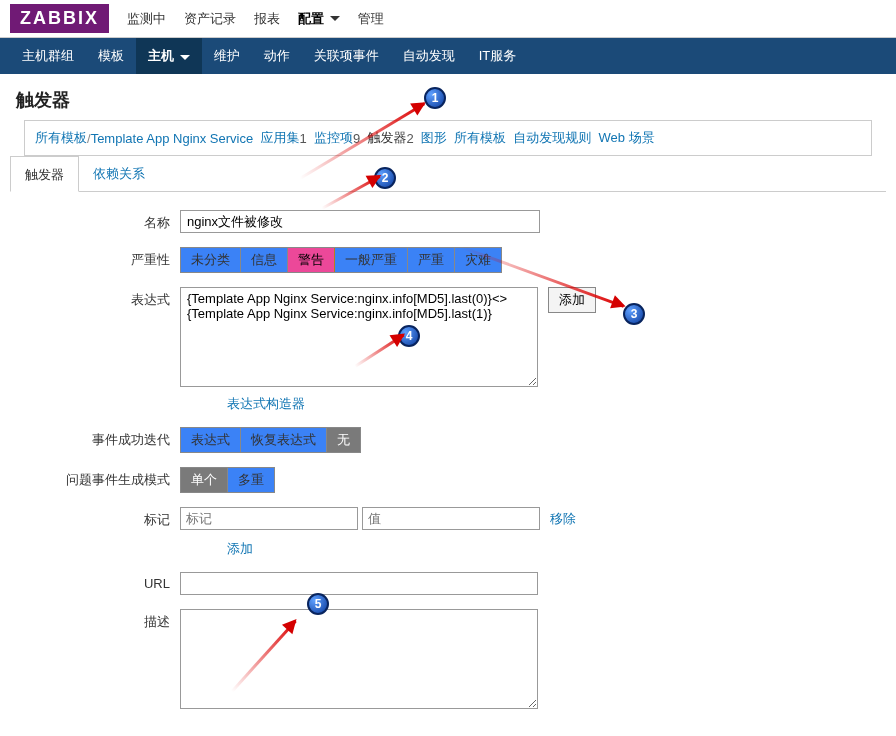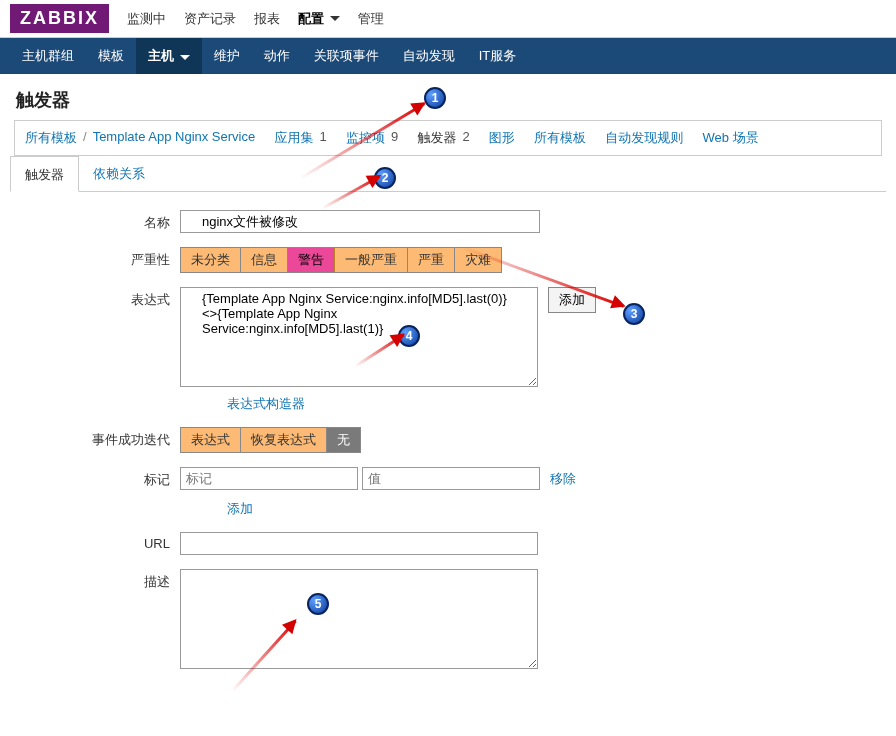--- a/index.html
+++ b/index.html
@@ -67,25 +67,25 @@
     display: inline-block;
     margin-left: 2px;
   }
   .page-title {
     font-size: 18px;
     padding: 14px 16px 8px;
     color: #222;
   }
   .breadcrumb {
     border: 1px solid #ccc;
-    margin: 0 14px;
+    margin: 0 24px;
     padding: 8px 10px;
     display: flex;
-    gap: 6px;
-    font-size: 13px;
+    font-size: 13px;
+    align-items: center;
   }
   .breadcrumb a { color: #1175b3; text-decoration: none; }
   .breadcrumb .sep { color: #888; }
   .breadcrumb .cnt { color: #555; }
   .tabs {
     border-bottom: 1px solid #ccc;
     margin: 0 10px;
     display: flex;
   }
   .tabs .tab {
@@ -112,38 +112,38 @@
   .row label {
     width: 170px;
     text-align: right;
     padding-right: 10px;
     padding-top: 4px;
     color: #333;
   }
   .row .ctrl { flex: 1; }
   input[type=text].ti, textarea.ta {
     border: 1px solid #999;
-    padding: 3px 21px;
+    padding: 3px 6px;
     font-size: 13px;
     font-family: inherit;
     background: #fff;
   }
   .ti.name { width: 360px; }
   .ta.expr { width: 358px; height: 100px; resize: both; display:block; }
   .ti.url, .ta.desc { width: 358px; }
   .ta.desc { height: 100px; resize: both; display:block;}
   .seg {
     display: inline-flex;
     border: 1px solid #888;
   }
   .seg .opt {
     padding: 3px 10px;
     border-right: 1px solid #888;
     cursor: pointer;
-    background: #fdba74;
+    background: #3b82f6;
     font-size: 13px;
   }
   .seg .opt:last-child { border-right: none; }
   .seg .opt.warn { background: #ec4899; color: #000; font-weight: normal; border-color:#b67f1f;}
   .seg .opt.sel-grey { background: #7a7a7a; color: #fff; }
   .btn {
     border: 1px solid #888;
     padding: 3px 10px;
     background: #f4f4f4;
     cursor: pointer;
@@ -273,20 +273,29 @@
     <label>事件成功迭代</label>
     <div class="ctrl">
       <span class="seg">
         <span class="opt">表达式</span>
         <span class="opt">恢复表达式</span>
         <span class="opt sel-grey">无</span>
       </span>
     </div>
   </div>
 
+  <div class="row">
+    <label>问题事件生成模式</label>
+    <div class="ctrl">
+      <span class="seg">
+        <span class="opt sel-grey">单个</span>
+        <span class="opt">多重</span>
+      </span>
+    </div>
+  </div>
 
   <div class="row">
     <label>标记</label>
     <div class="ctrl">
       <div class="tag-row">
         <input type="text" placeholder="标记" style="">
         <input type="text" placeholder="值" style="">
         <span class="tag-remove">移除</span>
       </div>
       <div style="margin-top:10px;">

